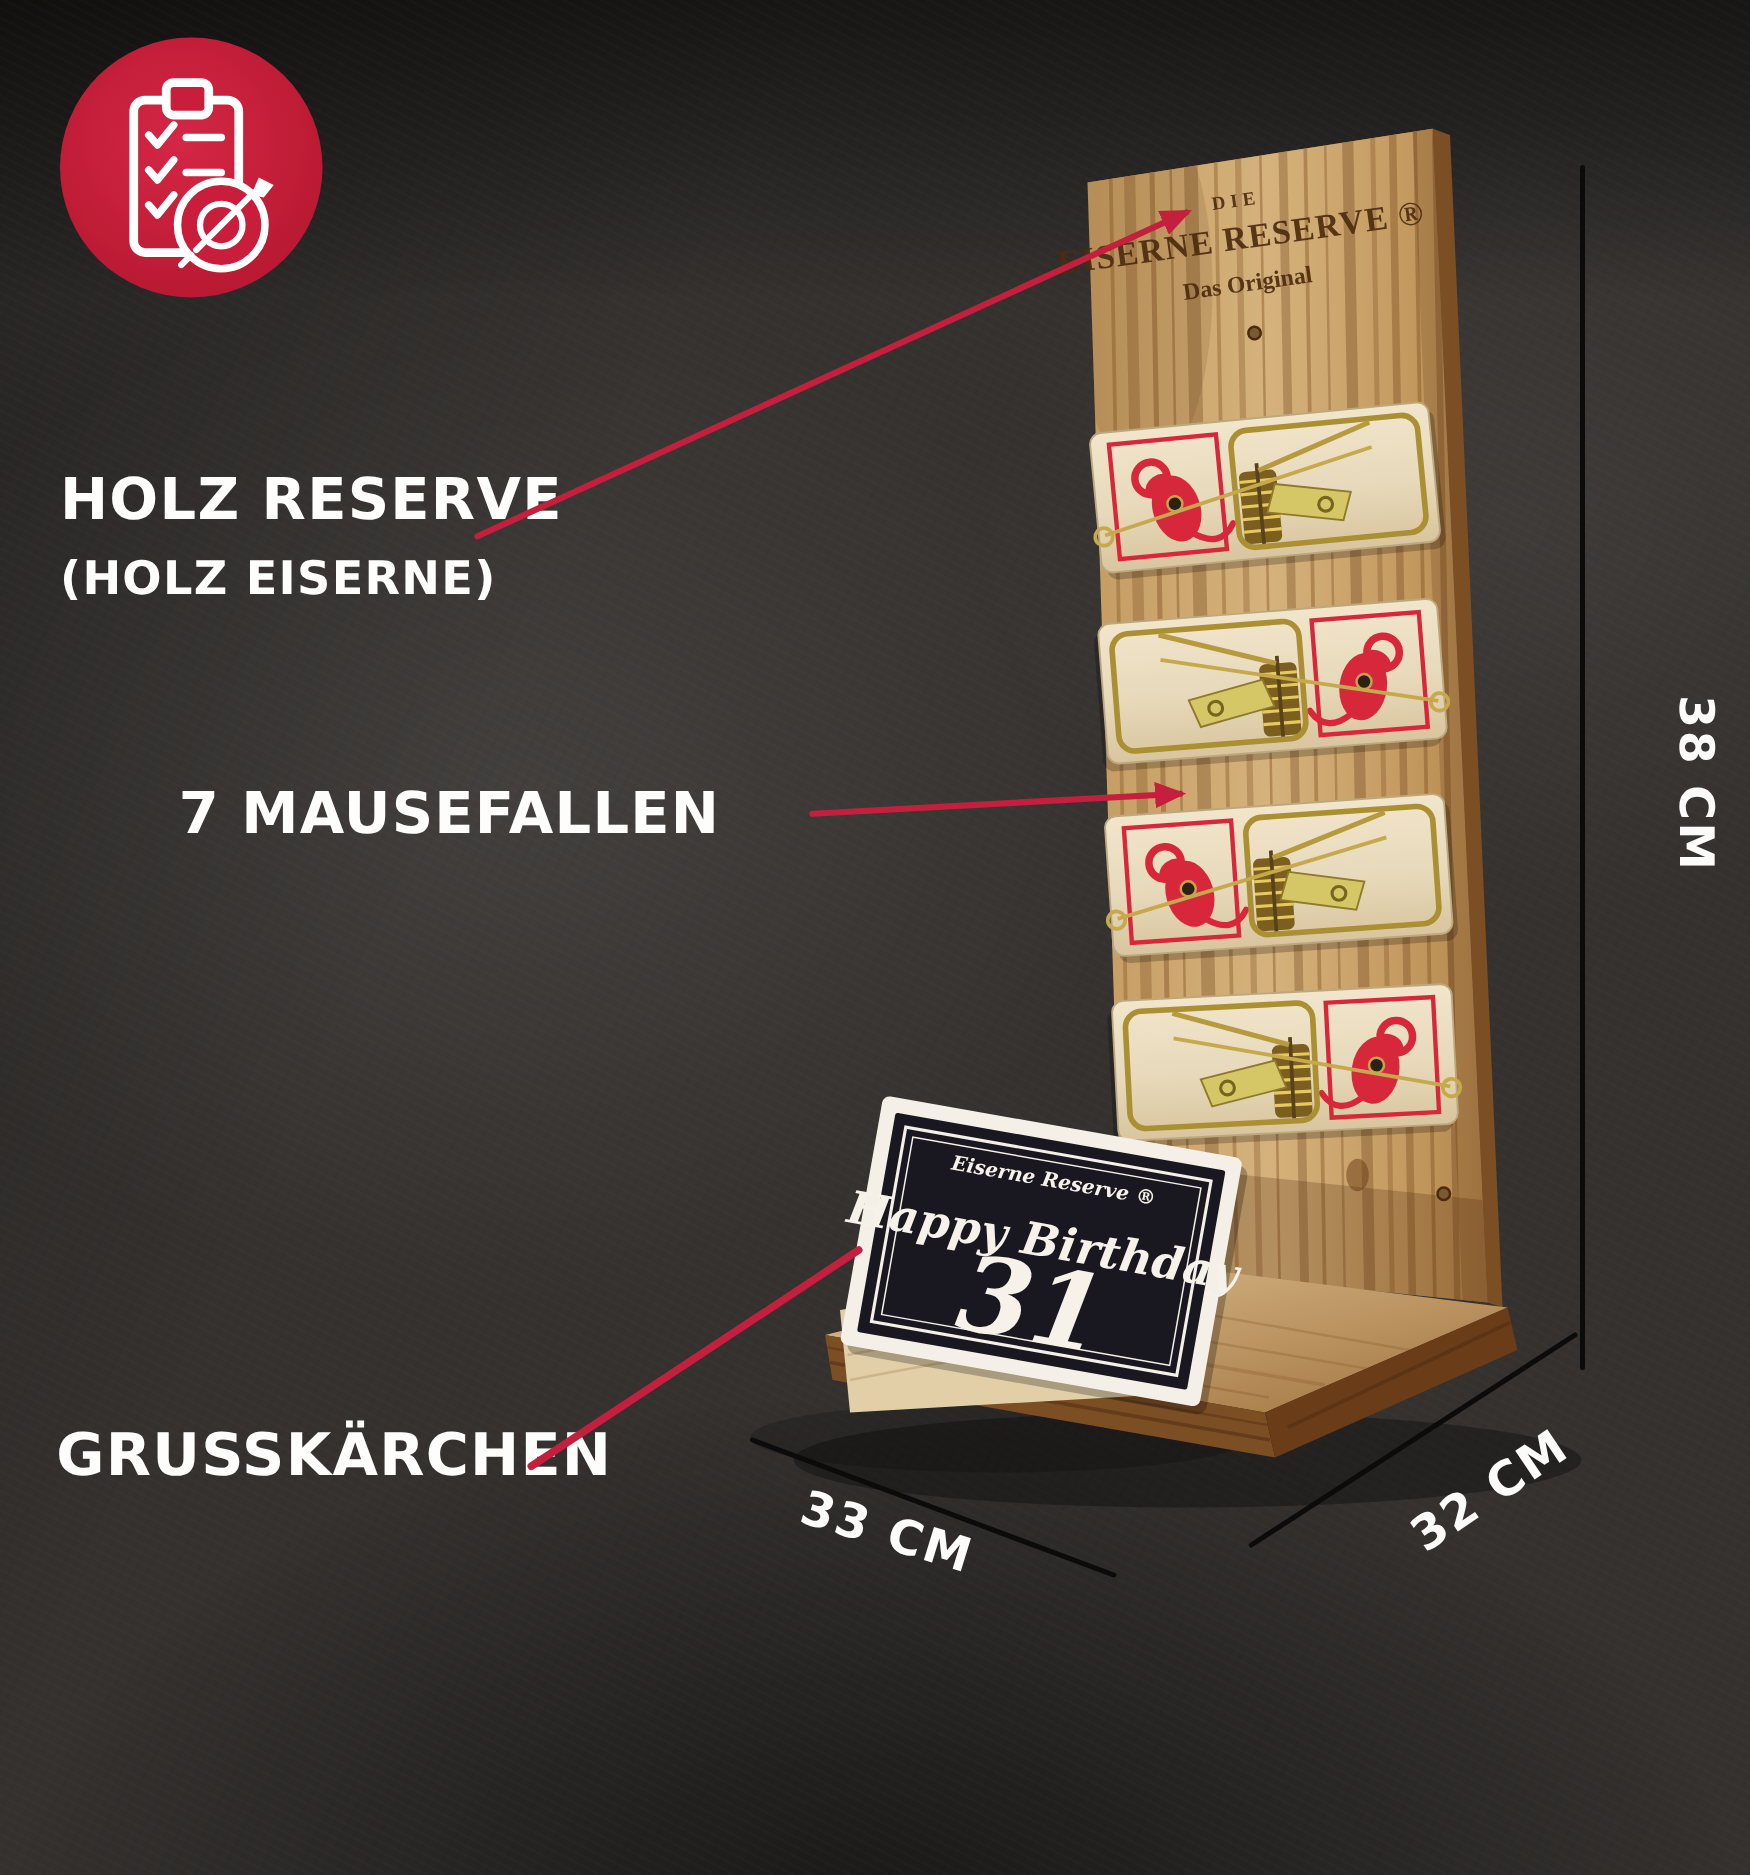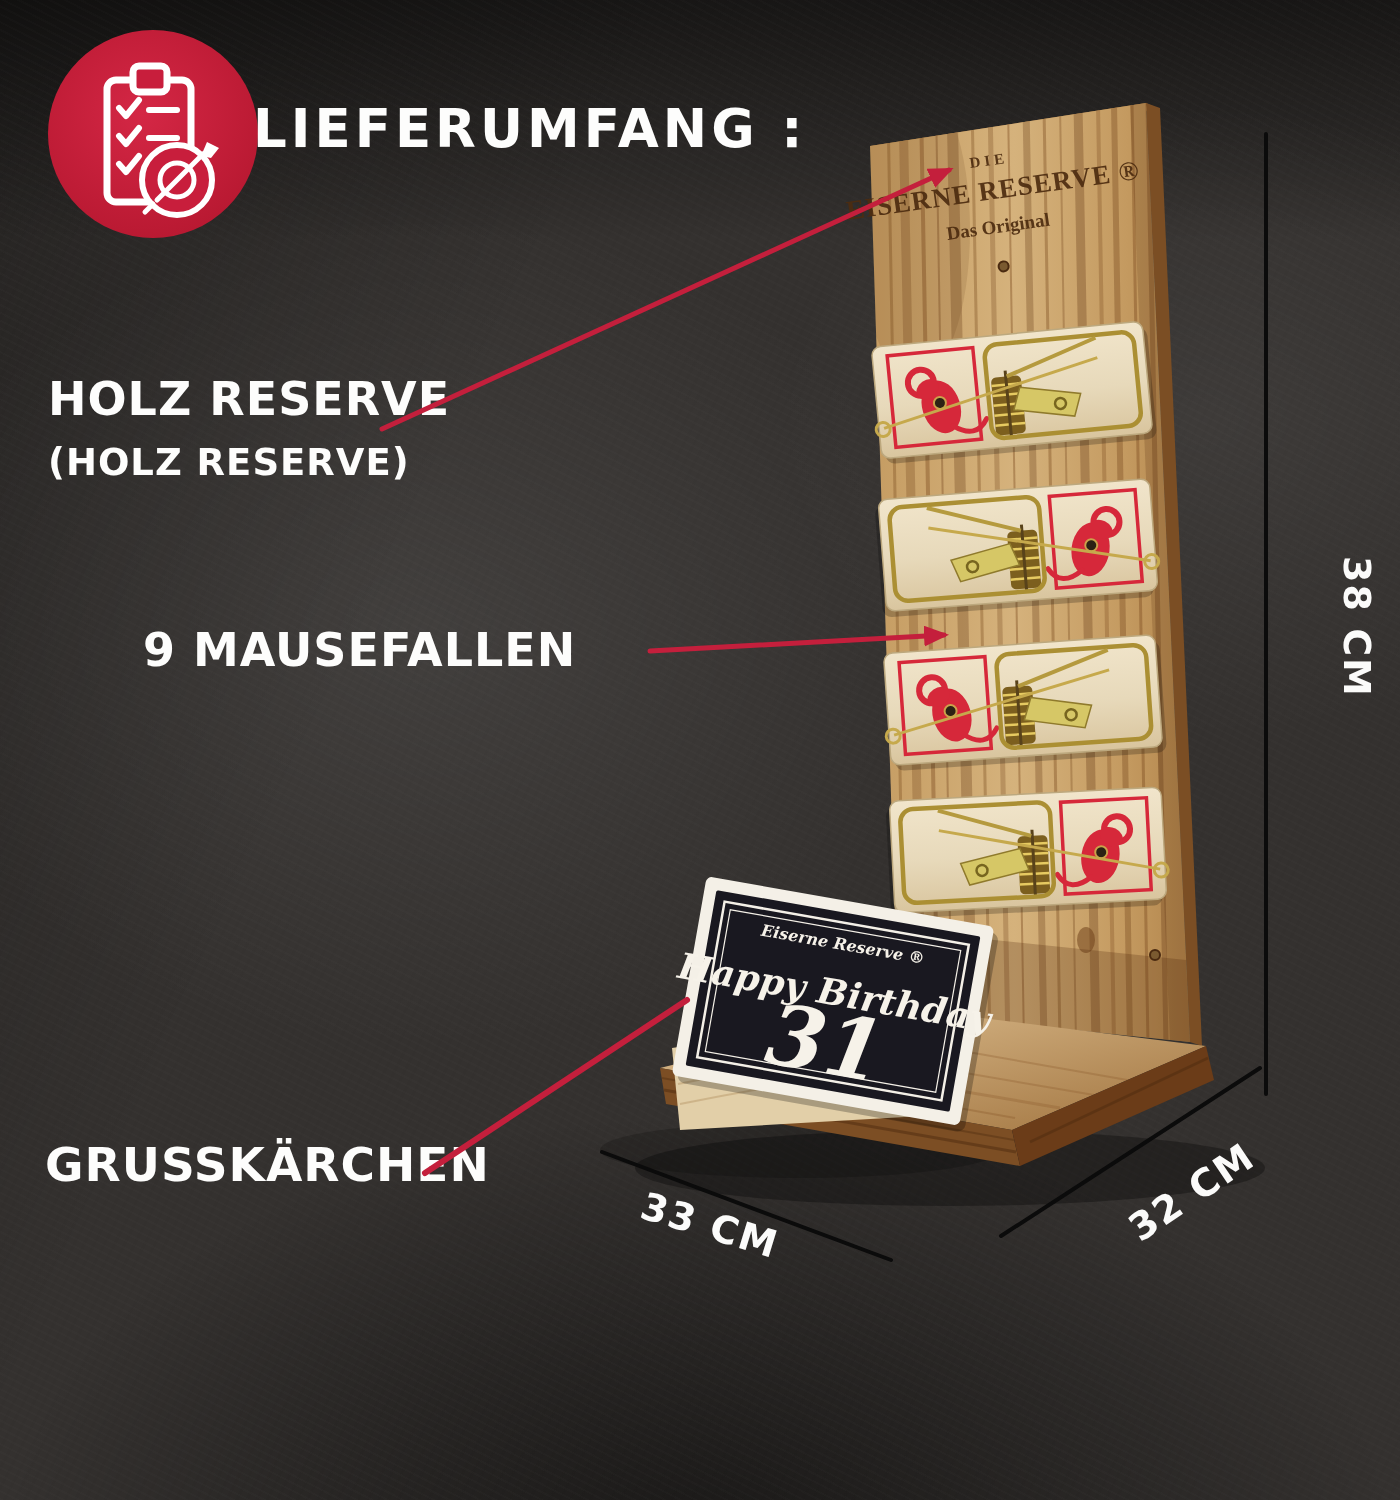--- a/index.html
+++ b/index.html
@@ -64,27 +64,26 @@
       <g>
         <circle cx="132" cy="152" r="35" fill="#c81e3c" stroke="#ffffff" stroke-width="6"></circle>
         <circle cx="132" cy="152" r="17" fill="none" stroke="#ffffff" stroke-width="5"></circle>
         <line x1="112" y1="172" x2="158" y2="126" stroke="#ffffff" stroke-width="5" stroke-linecap="round"></line>
         <polygon points="162,114 174,120 166,130 156,128" fill="#ffffff"></polygon>
         <line x1="108" y1="176" x2="100" y2="184" stroke="#ffffff" stroke-width="5" stroke-linecap="round"></line>
       </g>
     </svg>
   </div>
 
-  <h1 class="title">LIEFERUMFANG :</h1>
 
   <div class="label label-frame">
     <div>HOLZ RESERVE</div>
-    <div class="sub">(HOLZ RESERVE)</div>
+    <div class="sub">(HOLZ EISERNE)</div>
   </div>
-  <div class="label label-traps">9 MAUSEFALLEN</div>
+  <div class="label label-traps">7 MAUSEFALLEN</div>
   <div class="label label-card">GRUSSKÄRCHEN</div>
 
   <svg class="scene" width="1400" height="1500" viewBox="0 0 1400 1500">
     <defs>
       <marker id="arrowred" markerWidth="5" markerHeight="4.2" refX="4" refY="2.1" orient="auto">
         <path d="M0,0 L5,2.1 L0,4.2 Z" fill="#c41f3c"></path>
       </marker>
       <linearGradient id="boardGrad" x1="0" y1="0" x2="1" y2="0">
         <stop offset="0%" stop-color="#c59c62"></stop>
           <stop offset="45%" stop-color="#d5b27c"></stop>

